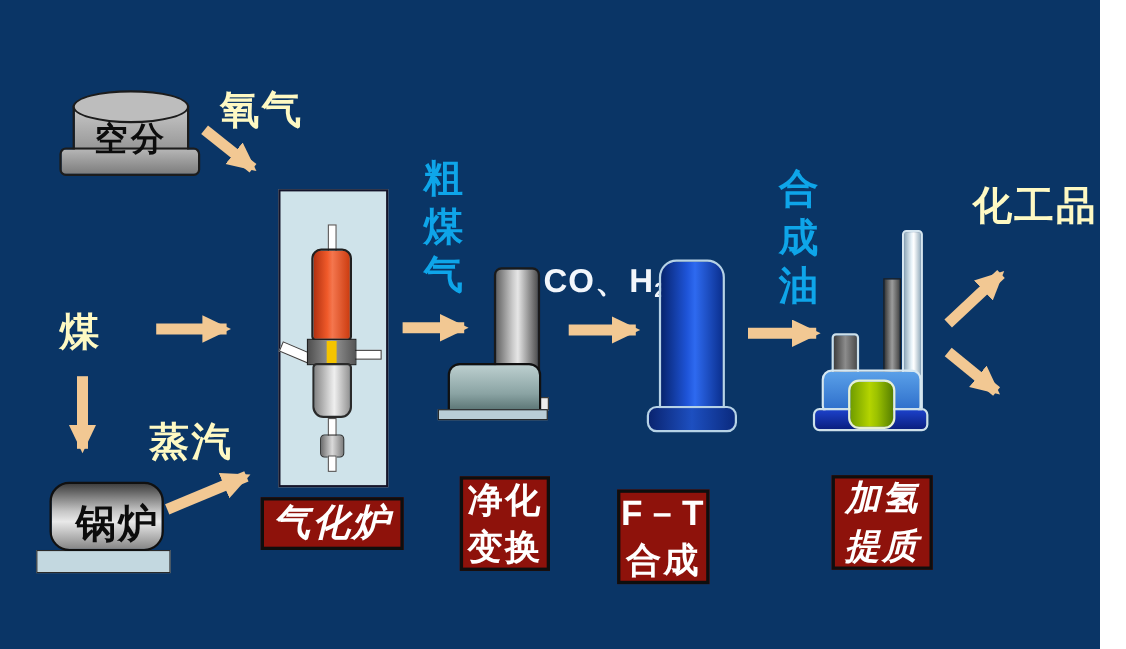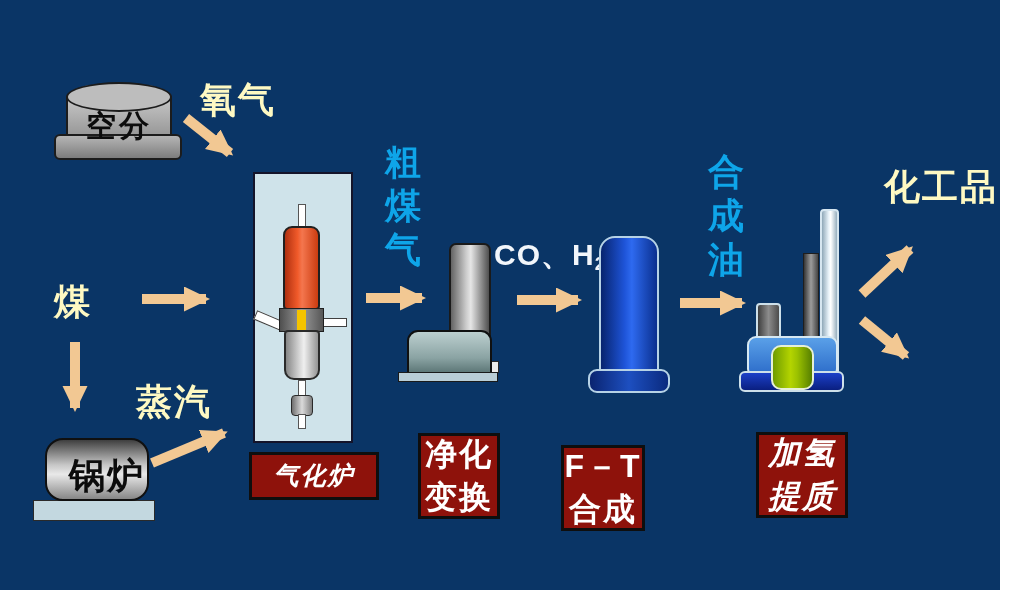--- a/index.html
+++ b/index.html
@@ -155,21 +155,21 @@
     <div class="gas-pipe-left"></div>
     <div class="gas-pipe-right"></div>
     <div class="gas-collar"></div>
     <div class="gas-yellow"></div>
     <div class="gas-body"></div>
     <div class="gas-stem1"></div>
     <div class="gas-smallcyl"></div>
     <div class="gas-stem2"></div>
   </div>
 
-  <div class="redlabel italic" style="left:237px;top:452px;width:130px;height:48px;font-size:25px;margin-left:12px;">
+  <div class="redlabel italic" style="left:237px;top:452px;width:130px;height:48px;font-size:34px;">
     <span>气化炉</span>
   </div>
 
   <div class="vtext" style="left:382px;top:140px;">粗煤气</div>
 
   <div>
     <div class="pur-cyl"></div>
     <div class="pur-tab"></div>
     <div class="pur-base"></div>
     <div class="pur-plate"></div>

